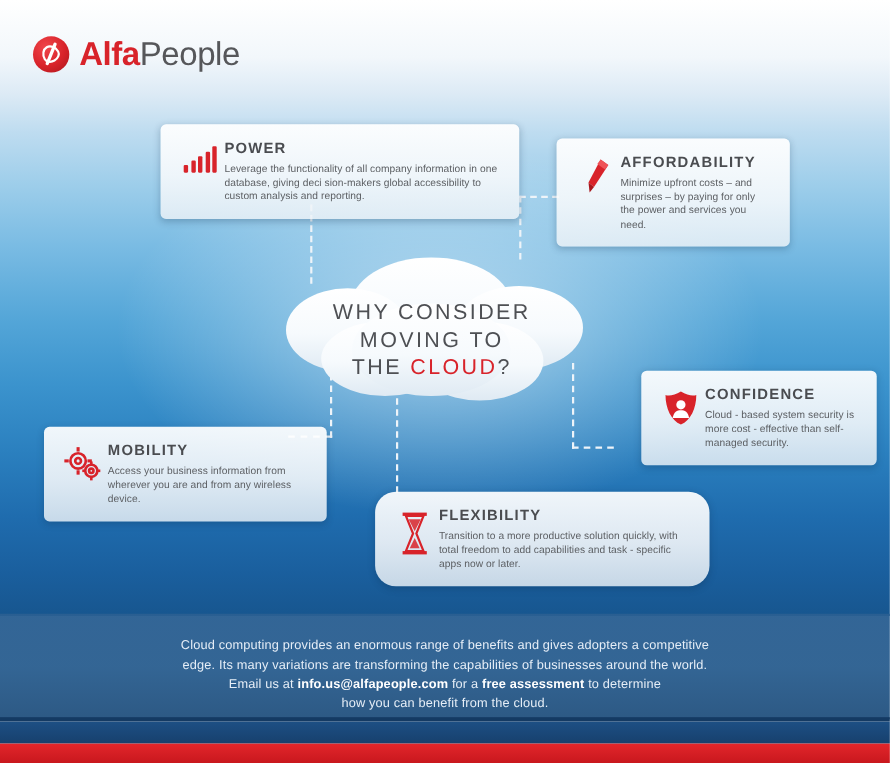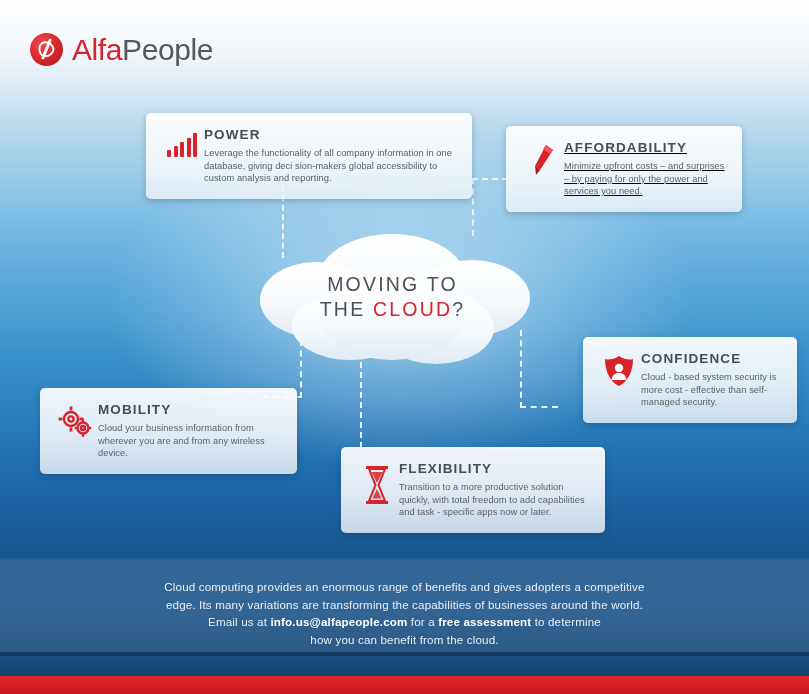--- a/index.html
+++ b/index.html
@@ -55,21 +55,21 @@
   .logo-mark:before{
     content:"";position:absolute;left:8px;top:8px;width:16px;height:16px;
     border:2.5px solid #fff;border-radius:50% 50% 50% 50%/60% 60% 40% 40%;
     box-sizing:border-box;transform:rotate(-30deg);
   }
   .logo-mark:after{
     content:"";position:absolute;left:15px;top:5px;width:3px;height:22px;
     background:#fff;transform:rotate(22deg);border-radius:2px;
   }
   .logo-text{font-size:30px;letter-spacing:-0.4px;line-height:1;}
-  .logo-alfa{color:#d8232a;font-weight:normal;}
+  .logo-alfa{color:#d8232a;font-weight:bold;}
   .logo-people{color:#56575a;font-weight:normal;}
 
   
   .cloud{
     position:absolute;left:240px;top:228px;width:305px;height:150px;
   }
   .cloud svg{display:block;}
   .cloud-text{
     position:absolute;left:0;top:44px;width:305px;text-align:center;
     font-size:19.5px;letter-spacing:2.2px;color:#4e5054;line-height:25px;
@@ -90,23 +90,23 @@
   .card .ico{flex:0 0 auto;width:44px;display:flex;align-items:flex-start;justify-content:center;padding-top:4px;}
   .card .body{flex:1 1 auto;}
   .card h3{
     margin:0 0 5px 0;font-size:13.5px;letter-spacing:1.1px;color:#4a4c50;font-weight:bold;
   }
   .card p{
     margin:0;font-size:9.3px;line-height:12.6px;color:#5c5f63;letter-spacing:0.05px;
   }
 
   #card-power{left:146px;top:113px;width:326px;}
-  #card-afford{left:506px;top:126px;width:236px;text-decoration:underline;}
+  #card-afford{left:506px;top:126px;width:212px;}
   #card-confid{left:555px;top:337px;width:214px;margin-left:28px;}
-  #card-flex{left:341px;top:447px;width:264px;}
+  #card-flex{left:341px;top:447px;width:304px;border-radius:19px;}
   #card-mobility{left:40px;top:388px;width:257px;}
 
   
   .dash{position:absolute;border-color:#eaf2f8;}
   .dash-v{border-left:2px dashed #eef4f9;}
   .dash-h{border-top:2px dashed #eef4f9;}
 
   
   .footer{
     position:absolute;left:0;top:578px;width:809px;text-align:center;
@@ -157,20 +157,21 @@
       <g fill="url(#cg)">
         <ellipse cx="152" cy="52" rx="74" ry="46"></ellipse>
         <ellipse cx="76" cy="72" rx="56" ry="38"></ellipse>
         <ellipse cx="232" cy="70" rx="58" ry="38"></ellipse>
         <ellipse cx="110" cy="98" rx="58" ry="34"></ellipse>
         <ellipse cx="196" cy="100" rx="58" ry="36"></ellipse>
         <ellipse cx="152" cy="90" rx="72" ry="42"></ellipse>
       </g>
     </svg>
     <div class="cloud-text">
+      <div>WHY CONSIDER</div>
       <div>MOVING TO</div>
       <div>
         <span>THE </span><span class="red">CLOUD</span><span>?</span>
       </div>
     </div>
   </div>
 
   <div class="card" id="card-power">
     <div class="ico">
       <div class="bars">
@@ -247,21 +248,21 @@
           <rect x="21.5" y="11.6" width="4" height="2.8"></rect>
           <rect x="23.8" y="13.5" width="2.4" height="3.2"></rect>
           <rect x="23.8" y="27.5" width="2.4" height="3.2"></rect>
           <rect x="16.8" y="20.8" width="3.2" height="2.4"></rect>
           <rect x="30" y="20.8" width="3.2" height="2.4"></rect>
         </g>
       </svg>
     </div>
     <div class="body">
       <h3>MOBILITY</h3>
-      <p>Cloud your business information from wherever you are and from any wireless device.</p>
+      <p>Access your business information from wherever you are and from any wireless device.</p>
     </div>
   </div>
 
   <div class="footer">
     <div>Cloud computing provides an enormous range of benefits and gives adopters a competitive</div>
     <div>edge. Its many variations are transforming the capabilities of businesses around the world.</div>
     <div>
       <span>Email us at </span><b>info.us@alfapeople.com</b><span> for a </span><b>free assessment</b><span> to determine</span>
     </div>
     <div>how you can benefit from the cloud.</div>

